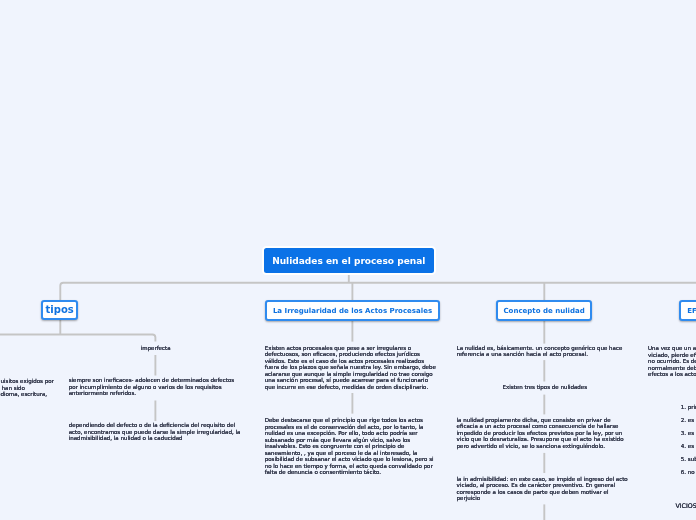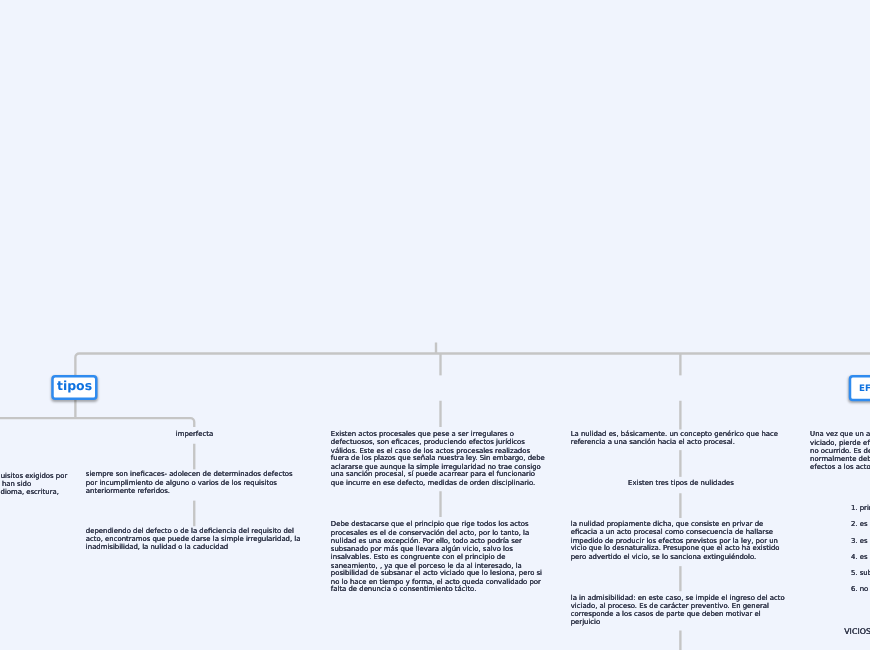--- a/index.html
+++ b/index.html
@@ -50,22 +50,25 @@
       <path d="M544.3,320.6 L544.3,343.6"></path>
       <path d="M544.3,360.1 L544.3,381.5"></path>
       <path d="M544.3,394.6 L544.3,414.4"></path>
       <path d="M544.3,452.9 L544.3,473"></path>
       <path d="M544.3,504.4 L544.3,520"></path>
 
       <path d="M735,320.6 L735,343.6"></path>
     </g>
   </svg>
 
+  <div class="root" style="left:261.5px;top:246px;width:174.5px;height:29.1px;font-size:9.02px">Nulidades en el proceso penal</div>
 
   <div class="node" style="left:41.2px;top:300.3px;width:36.9px;height:19.4px;font-size:10px">tipos</div>
+  <div class="node" style="left:265.2px;top:300.2px;width:174.6px;height:20.4px;font-size:7.02px">La Irregularidad de los Actos Procesales</div>
+  <div class="node" style="left:496.3px;top:300.2px;width:95.6px;height:20.4px;font-size:7.02px">Concepto de nulidad</div>
   <div class="node" style="left:678.5px;top:300.2px;width:52.7px;height:20.4px;font-size:7.02px">EFECTOS</div>
 
   <div class="txt" style="left:-94.5px;top:378px;width:150px">la que carece de alguno de los requisitos exigidos por la ley para la validez del acto y no han sido observados, como por ejemplo el idioma, escritura,</div>
   <div class="txt ctr" style="left:68.1px;top:345px;width:175px">imperfecta</div>
   <div class="txt" style="left:68.7px;top:377px;width:175px">siempre son ineficaces- adolecen de determinados defectos por incumplimiento de alguno o varios de los requisitos anteriormente referidos.</div>
   <div class="txt" style="left:68.7px;top:422px;width:175px">dependiendo del defecto o de la deficiencia del requisito del acto, encontramos que puede darse la simple irregularidad, la inadmisibilidad, la nulidad o la caducidad</div>
 
   <div class="txt" style="left:264.7px;top:344.8px;width:175px">Existen actos procesales que pese a ser irregulares o defectuosos, son eficaces, produciendo efectos jurídicos válidos. Este es el caso de los actos procesales realizados fuera de los plazos que señala nuestra ley. Sin embargo, debe aclararse que aunque la simple irregularidad no trae consigo una sanción procesal, sí puede acarrear para el funcionario que incurre en ese defecto, medidas de orden disciplinario.</div>
   <div class="txt" style="left:264.7px;top:417px;width:175px">Debe destacarse que el principio que rige todos los actos procesales es el de conservación del acto, por lo tanto, la nulidad es una excepción. Por ello, todo acto podría ser subsanado por más que llevara algún vicio, salvo los insalvables. Esto es congruente con el principio de saneamiento, , ya que el porceso le da al interesado, la posibilidad de subsanar el acto viciado que lo lesiona, pero si no lo hace en tiempo y forma, el acto queda convalidado por falta de denuncia o consentimiento tácito.</div>
 

